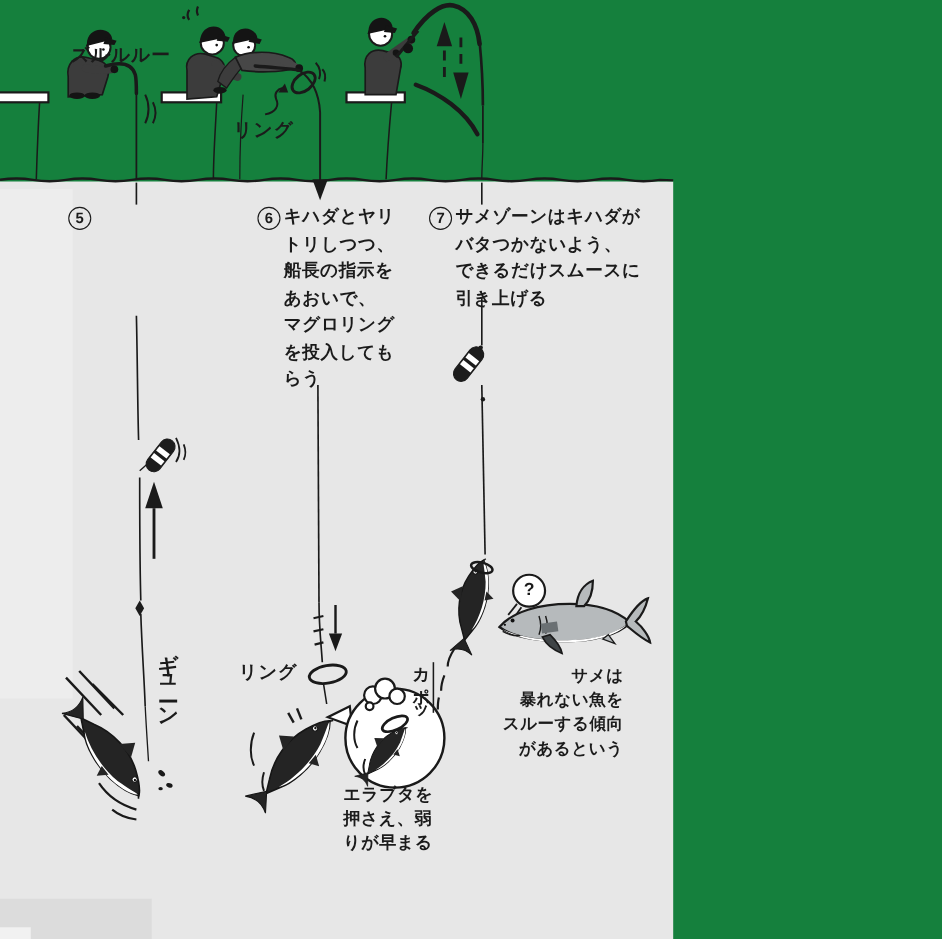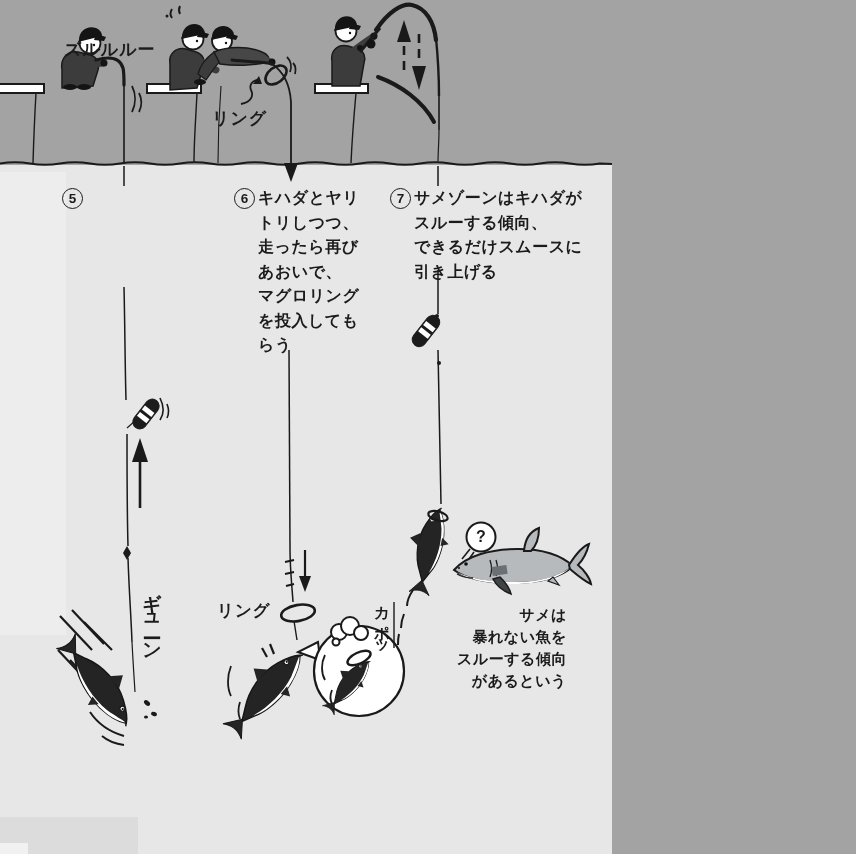--- a/index.html
+++ b/index.html
@@ -1,16 +1,16 @@
 <!DOCTYPE html>
 <html><head>
 <meta charset="utf-8">
 <style>
   html,body{margin:0;padding:0;background:#fff;}
-  #stage{position:relative;width:856px;height:854px;background:#a3a3a3;overflow:hidden;
+  #stage{position:relative;width:856px;height:854px;background:#15803d;overflow:hidden;
          font-family:"Liberation Sans","DejaVu Sans",sans-serif;color:#1b1b1b;}
   .water{position:absolute;left:0;top:165px;width:612px;height:689px;background:#e7e7e7;}
   .strip-left{position:absolute;left:0;top:172px;width:66px;height:463px;background:#ededed;}
   .block-bl{position:absolute;left:0;top:817px;width:138px;height:37px;background:#dcdcdc;}
   .block-bl2{position:absolute;left:0;top:843px;width:28px;height:11px;background:#f1f1f1;}
   svg.art{position:absolute;left:0;top:0;z-index:2;}
   .txt{position:absolute;z-index:3;color:#1b1b1b;}
   .sfx{font-weight:bold;font-size:17px;letter-spacing:1px;}
   .step{display:flex;gap:3px;align-items:flex-start;}
   .stepnum{flex:none;width:19px;height:19px;border:1.7px solid #1b1b1b;border-radius:50%;
@@ -237,37 +237,40 @@
   <div class="txt sfx" style="left:64px;top:38px;">ズルルルー</div>
   <div class="txt sfx" style="left:212px;top:107px;">リング</div>
 
   <div class="txt step" style="left:62px;top:186px;width:160px;">
     <span class="stepnum">5</span>
   </div>
   <div class="txt step" style="left:234px;top:186px;width:170px;">
     <span class="stepnum">6</span>
     <div class="steptext">キハダとヤリ
 トリしつつ、
-走ったら再び
+船長の指示を
 あおいで、
 マグロリング
 を投入しても
 らう</div>
   </div>
   <div class="txt step" style="left:390px;top:186px;width:230px;">
     <span class="stepnum">7</span>
     <div class="steptext">サメゾーンはキハダが
-スルーする傾向、
+バタつかないよう、
 できるだけスムースに
 引き上げる</div>
   </div>
 
   <div class="txt sfx vtext" style="left:139px;top:580px;height:120px;font-size:19px;letter-spacing:2px;">ギューン</div>
   <div class="txt sfx" style="left:217px;top:600px;font-size:16.5px;">リング</div>
   <div class="txt sfx vtext" style="left:371px;top:595px;height:62px;font-size:15.5px;">カポッ</div>
 
+  <div class="txt cap" style="left:312px;top:712px;font-size:15.5px;">エラブタを
+押さえ、弱
+りが早まる</div>
   <div class="txt cap" style="left:457px;top:604px;text-align:right;">サメは
 暴れない魚を
 スルーする傾向
 があるという</div>
   <div class="txt qmark" style="left:473px;top:528px;">?</div>
 
 </div>
 
 </body></html>

